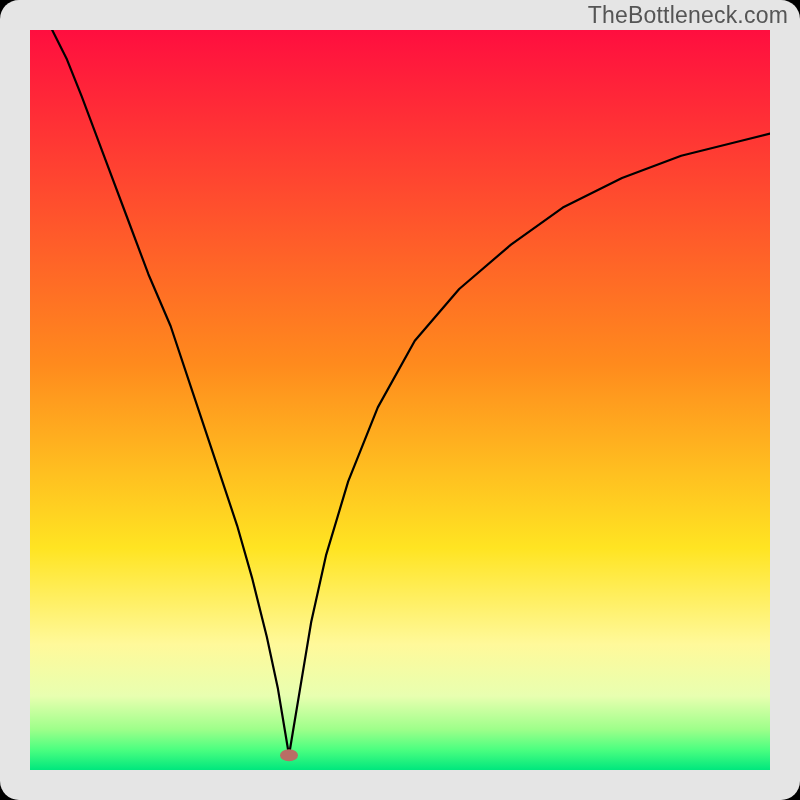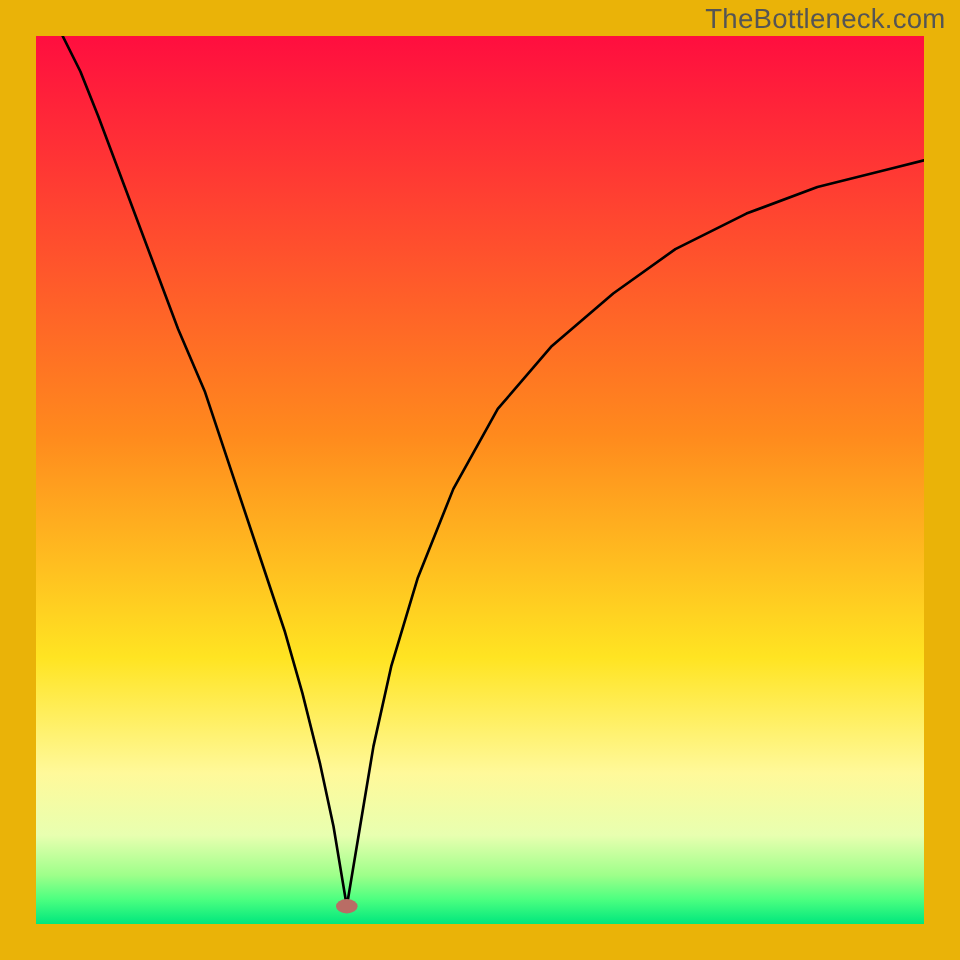--- a/index.html
+++ b/index.html
@@ -8,21 +8,22 @@
     width: 800px;
     height: 800px;
     background: #000;
     font-family: Arial, Helvetica, sans-serif;
     overflow: hidden;
   }
   .frame {
     position: relative;
     width: 800px;
     height: 800px;
-    background: #eab308;
+    background: #e5e5e5;
+    border-radius: 19px;
   }
   .watermark {
     position: absolute;
     top: 2px;
     right: 12px;
     color: #555;
     font-size: 23px;
     font-weight: 400;
     letter-spacing: 0.2px;
     z-index: 5;

